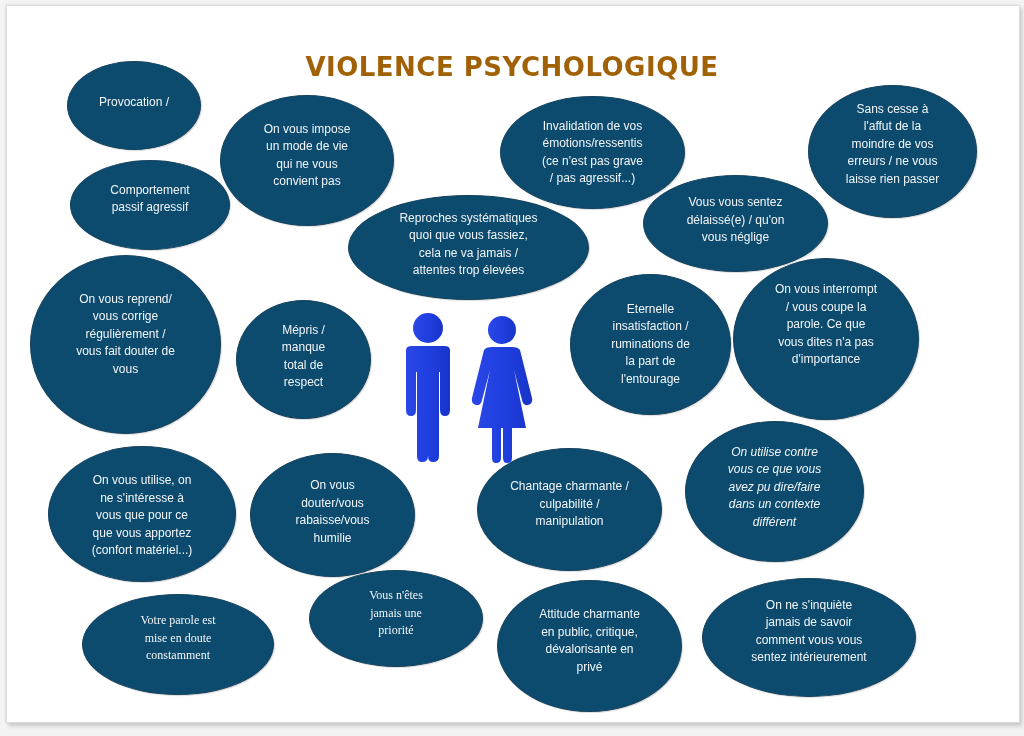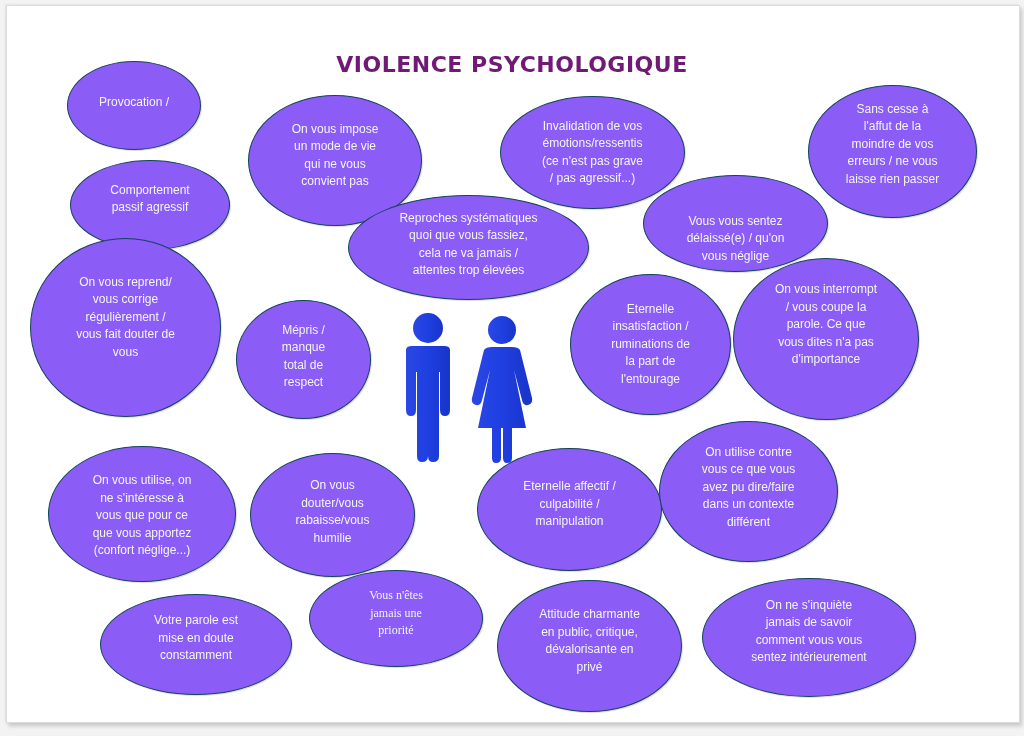--- a/index.html
+++ b/index.html
@@ -8,27 +8,27 @@
     font-family:"Liberation Sans", "DejaVu Sans", sans-serif;
   }
   .card {
     position:absolute; left:6px; top:5px; width:1012px; height:716px;
     background:#ffffff;
     border:1px solid #dcdcdc;
     box-shadow: 2px 3px 4px rgba(0,0,0,0.18), -1px -1px 2px rgba(0,0,0,0.06);
   }
   .title {
     position:absolute; left:250px; top:52px; width:524px; text-align:center;
-    font-family:"DejaVu Sans", sans-serif; font-weight:bold; font-size:22px;
-    letter-spacing:0.5px; color:#701a75; white-space:nowrap;
+    font-family:"DejaVu Sans", sans-serif; font-weight:bold; font-size:26px;
+    letter-spacing:0.5px; color:#a16207; white-space:nowrap;
     transform:scaleX(1.0);
   }
   .bubble {
     position:absolute; box-sizing:border-box;
-    background:#8b5cf6;
+    background:#0c4a6e;
     border:1.5px solid #15435e;
     border-radius:50%;
     display:flex; align-items:center; justify-content:center;
     text-align:center; color:#f2f6f8;
     font-size:12px; line-height:17.5px;
     padding:0 16px;
     box-shadow: 1px 1px 1px rgba(0,0,0,0.15);
   }
   .bubble span { white-space:pre-line; display:block; }
   .figures { position:absolute; left:392px; top:310px; width:150px; height:155px; }
@@ -37,21 +37,21 @@
 <body>
 
 <div class="card"></div>
 
 <div class="title">VIOLENCE PSYCHOLOGIQUE</div>
 
 <div class="bubble" style="left:67px; top:61px; width:134px; height:89px; align-items:flex-start; padding-top:32px;">
   <span>Provocation /</span>
 </div>
 
-<div class="bubble" style="left:248px; top:95px; width:174px; height:131px; padding-bottom:10px;">
+<div class="bubble" style="left:220px; top:95px; width:174px; height:131px; padding-bottom:10px;">
   <span>On vous impose
 un mode de vie
 qui ne vous
 convient pas</span>
 </div>
 
 <div class="bubble" style="left:500px; top:96px; width:185px; height:113px;">
   <span>Invalidation de vos
 émotions/ressentis
 (ce n'est pas grave
@@ -64,34 +64,34 @@
 moindre de vos
 erreurs / ne vous
 laisse rien passer</span>
 </div>
 
 <div class="bubble" style="left:70px; top:160px; width:160px; height:90px; padding-bottom:12px;">
   <span>Comportement
 passif agressif</span>
 </div>
 
-<div class="bubble" style="left:643px; top:175px; width:185px; height:97px; padding-bottom:6px;align-items:flex-end;">
+<div class="bubble" style="left:643px; top:175px; width:185px; height:97px; padding-bottom:6px;">
   <span>Vous vous sentez
 délaissé(e) / qu'on
 vous néglige</span>
 </div>
 
 <div class="bubble" style="left:348px; top:195px; width:241px; height:105px; padding-bottom:6px;">
   <span>Reproches systématiques
 quoi que vous fassiez,
 cela ne va jamais /
 attentes trop élevées</span>
 </div>
 
-<div class="bubble" style="left:30px; top:238px; width:191px; height:179px; padding-bottom:20px;">
+<div class="bubble" style="left:30px; top:255px; width:191px; height:179px; padding-bottom:20px;">
   <span>On  vous reprend/
 vous corrige
 régulièrement /
 vous fait douter de
 vous</span>
 </div>
 
 <div class="bubble" style="left:236px; top:300px; width:135px; height:119px; padding-bottom:6px;">
   <span>Mépris /
 manque
@@ -113,45 +113,45 @@
 parole. Ce que
 vous dites n'a pas
 d'importance</span>
 </div>
 
 <div class="bubble" style="left:48px; top:446px; width:188px; height:136px; padding-top:4px;">
   <span>On vous utilise, on
 ne s'intéresse à
 vous que pour ce
 que vous apportez
-(confort néglige...)</span>
+(confort matériel...)</span>
 </div>
 
 <div class="bubble" style="left:250px; top:453px; width:165px; height:124px; padding-bottom:6px;">
   <span>On vous
 douter/vous
 rabaisse/vous
 humilie</span>
 </div>
 
 <div class="bubble" style="left:477px; top:448px; width:185px; height:123px; padding-bottom:10px;">
-  <span>Eternelle affectif /
+  <span>Chantage charmante /
 culpabilité /
 manipulation</span>
 </div>
 
-<div class="bubble" style="left:659px; top:421px; width:179px; height:141px; padding-bottom:8px;">
+<div class="bubble" style="left:685px; top:421px; width:179px; height:141px; padding-bottom:8px;font-style:italic;">
   <span>On utilise contre
 vous ce que vous
 avez pu dire/faire
 dans un contexte
 différent</span>
 </div>
 
-<div class="bubble" style="left:100px; top:594px; width:192px; height:101px; padding-bottom:12px;">
+<div class="bubble" style="left:82px; top:594px; width:192px; height:101px; padding-bottom:12px;font-family:Liberation Serif, serif;">
   <span>Votre parole est
 mise en doute
 constamment</span>
 </div>
 
 <div class="bubble" style="left:309px; top:570px; width:174px; height:97px; padding-bottom:10px;font-family:Liberation Serif, serif;">
   <span>Vous n'êtes
 jamais une
 priorité</span>
 </div>

